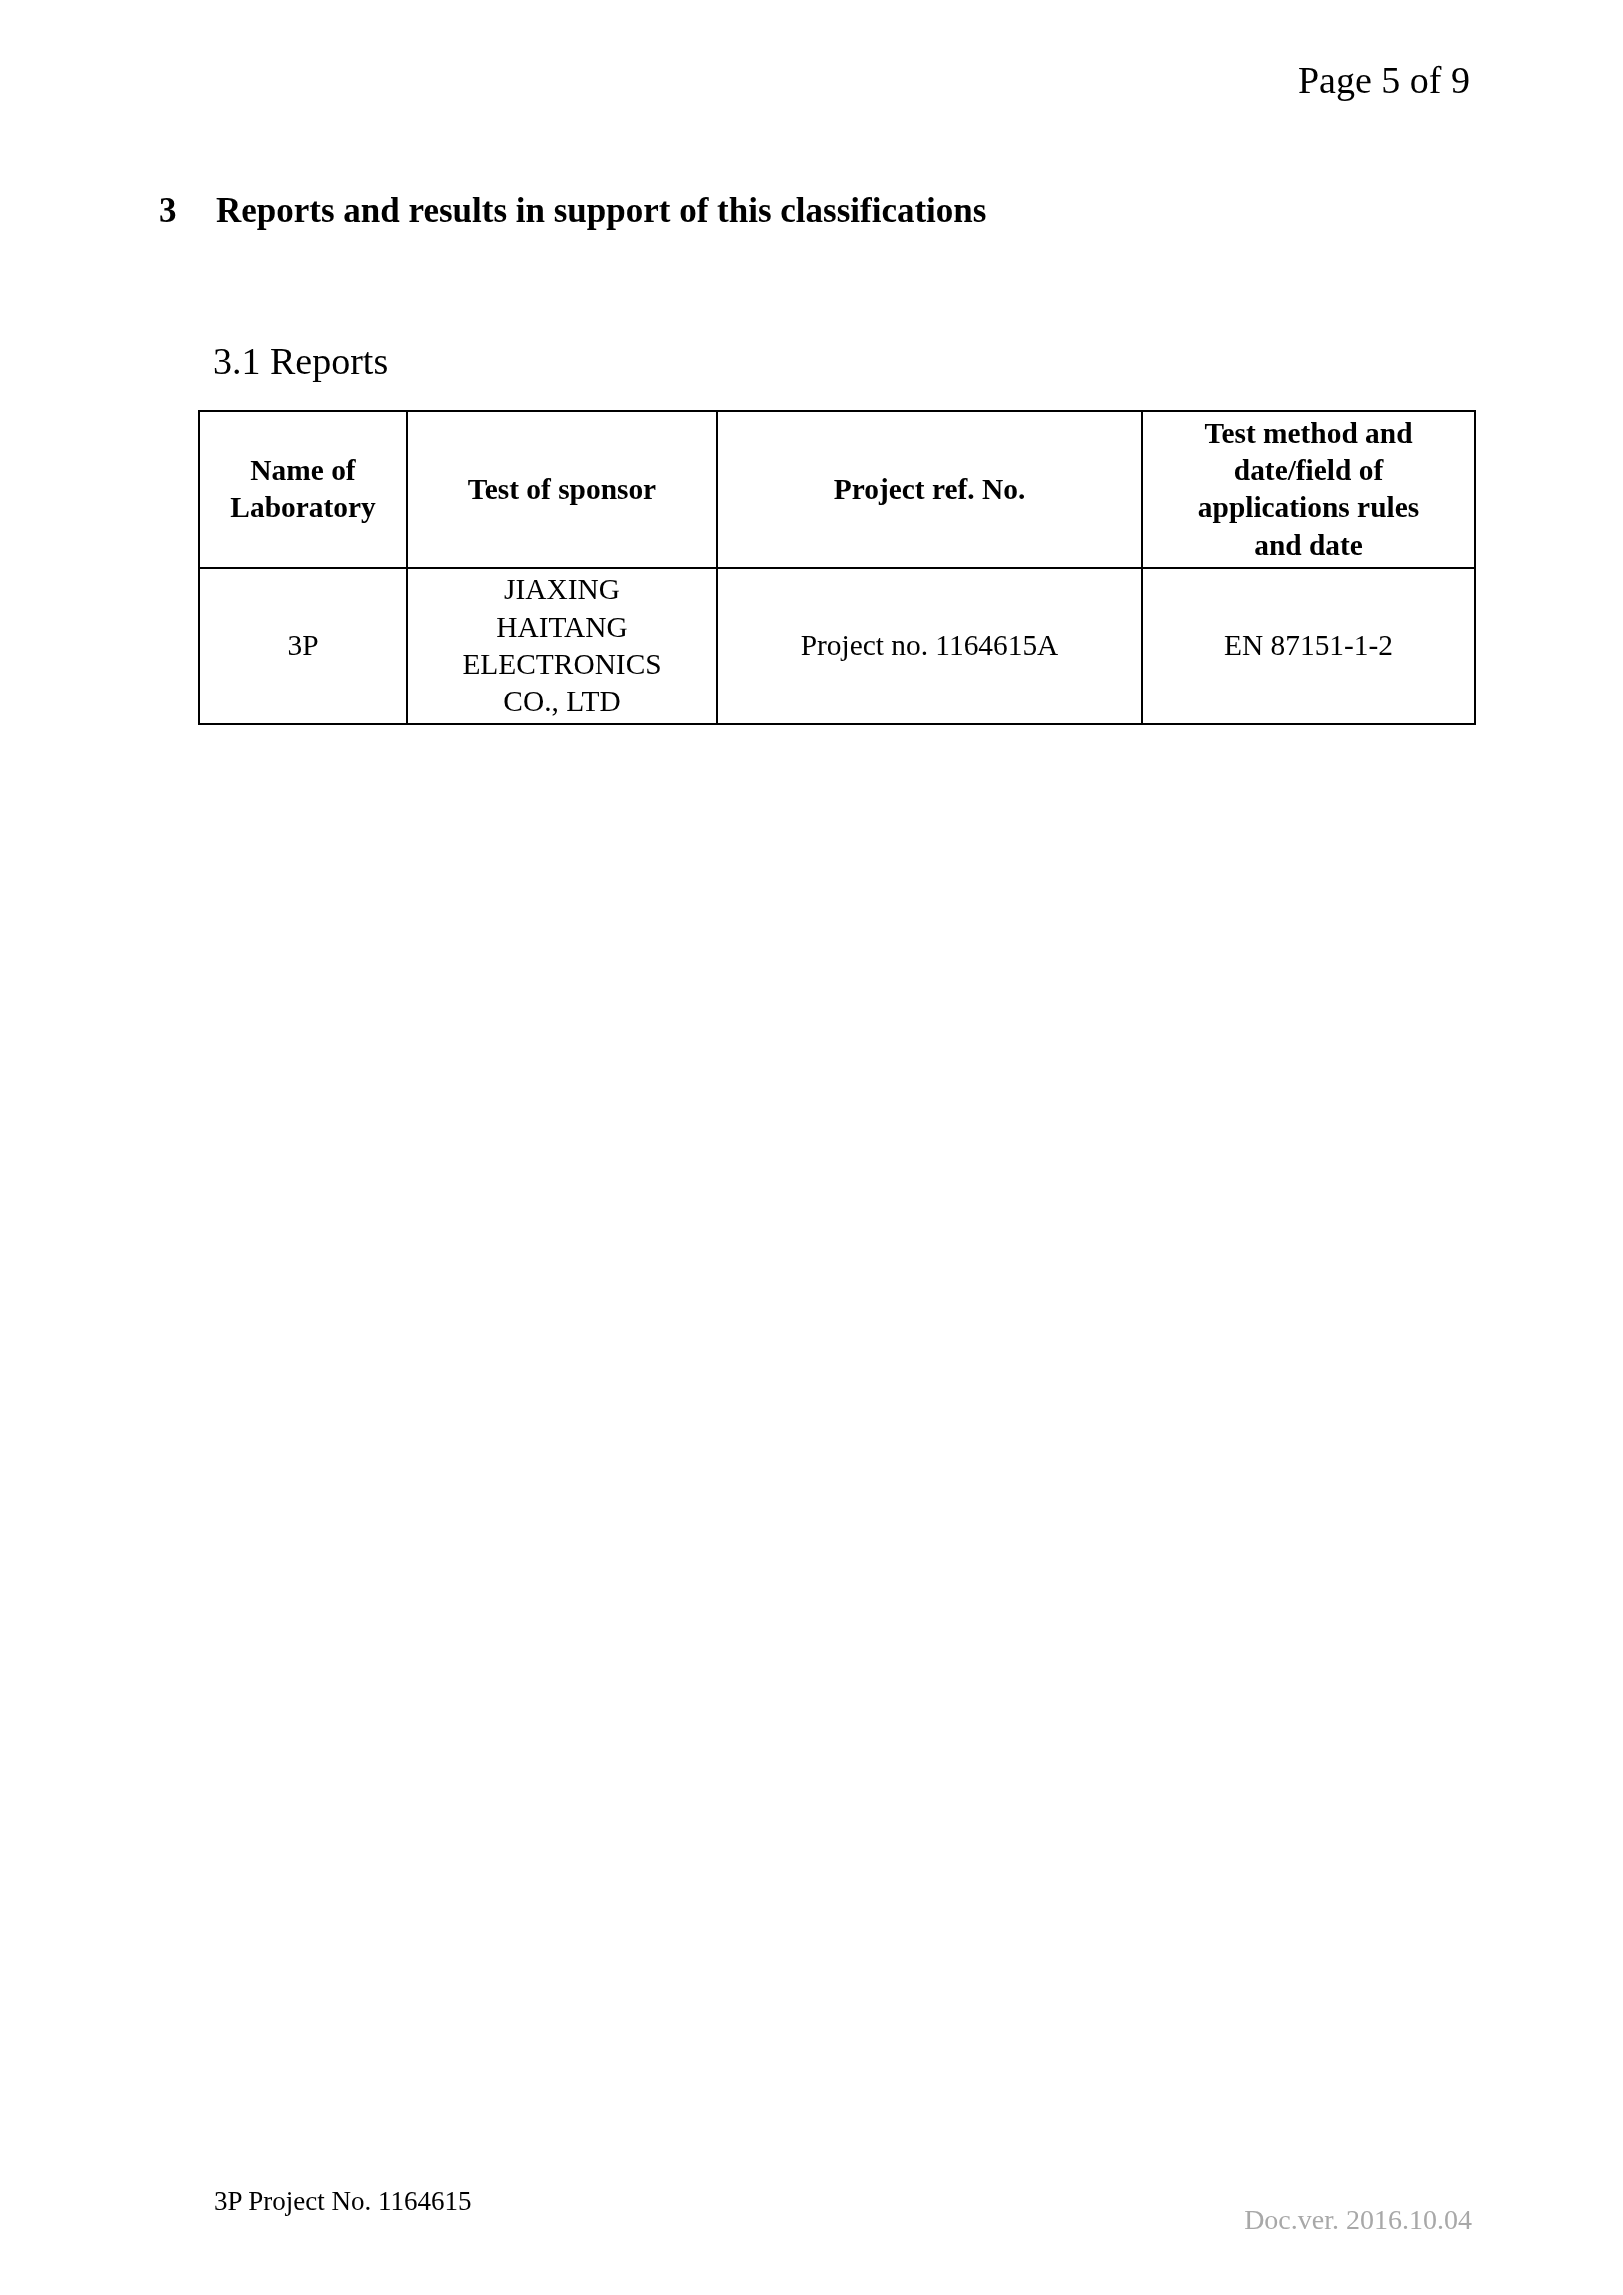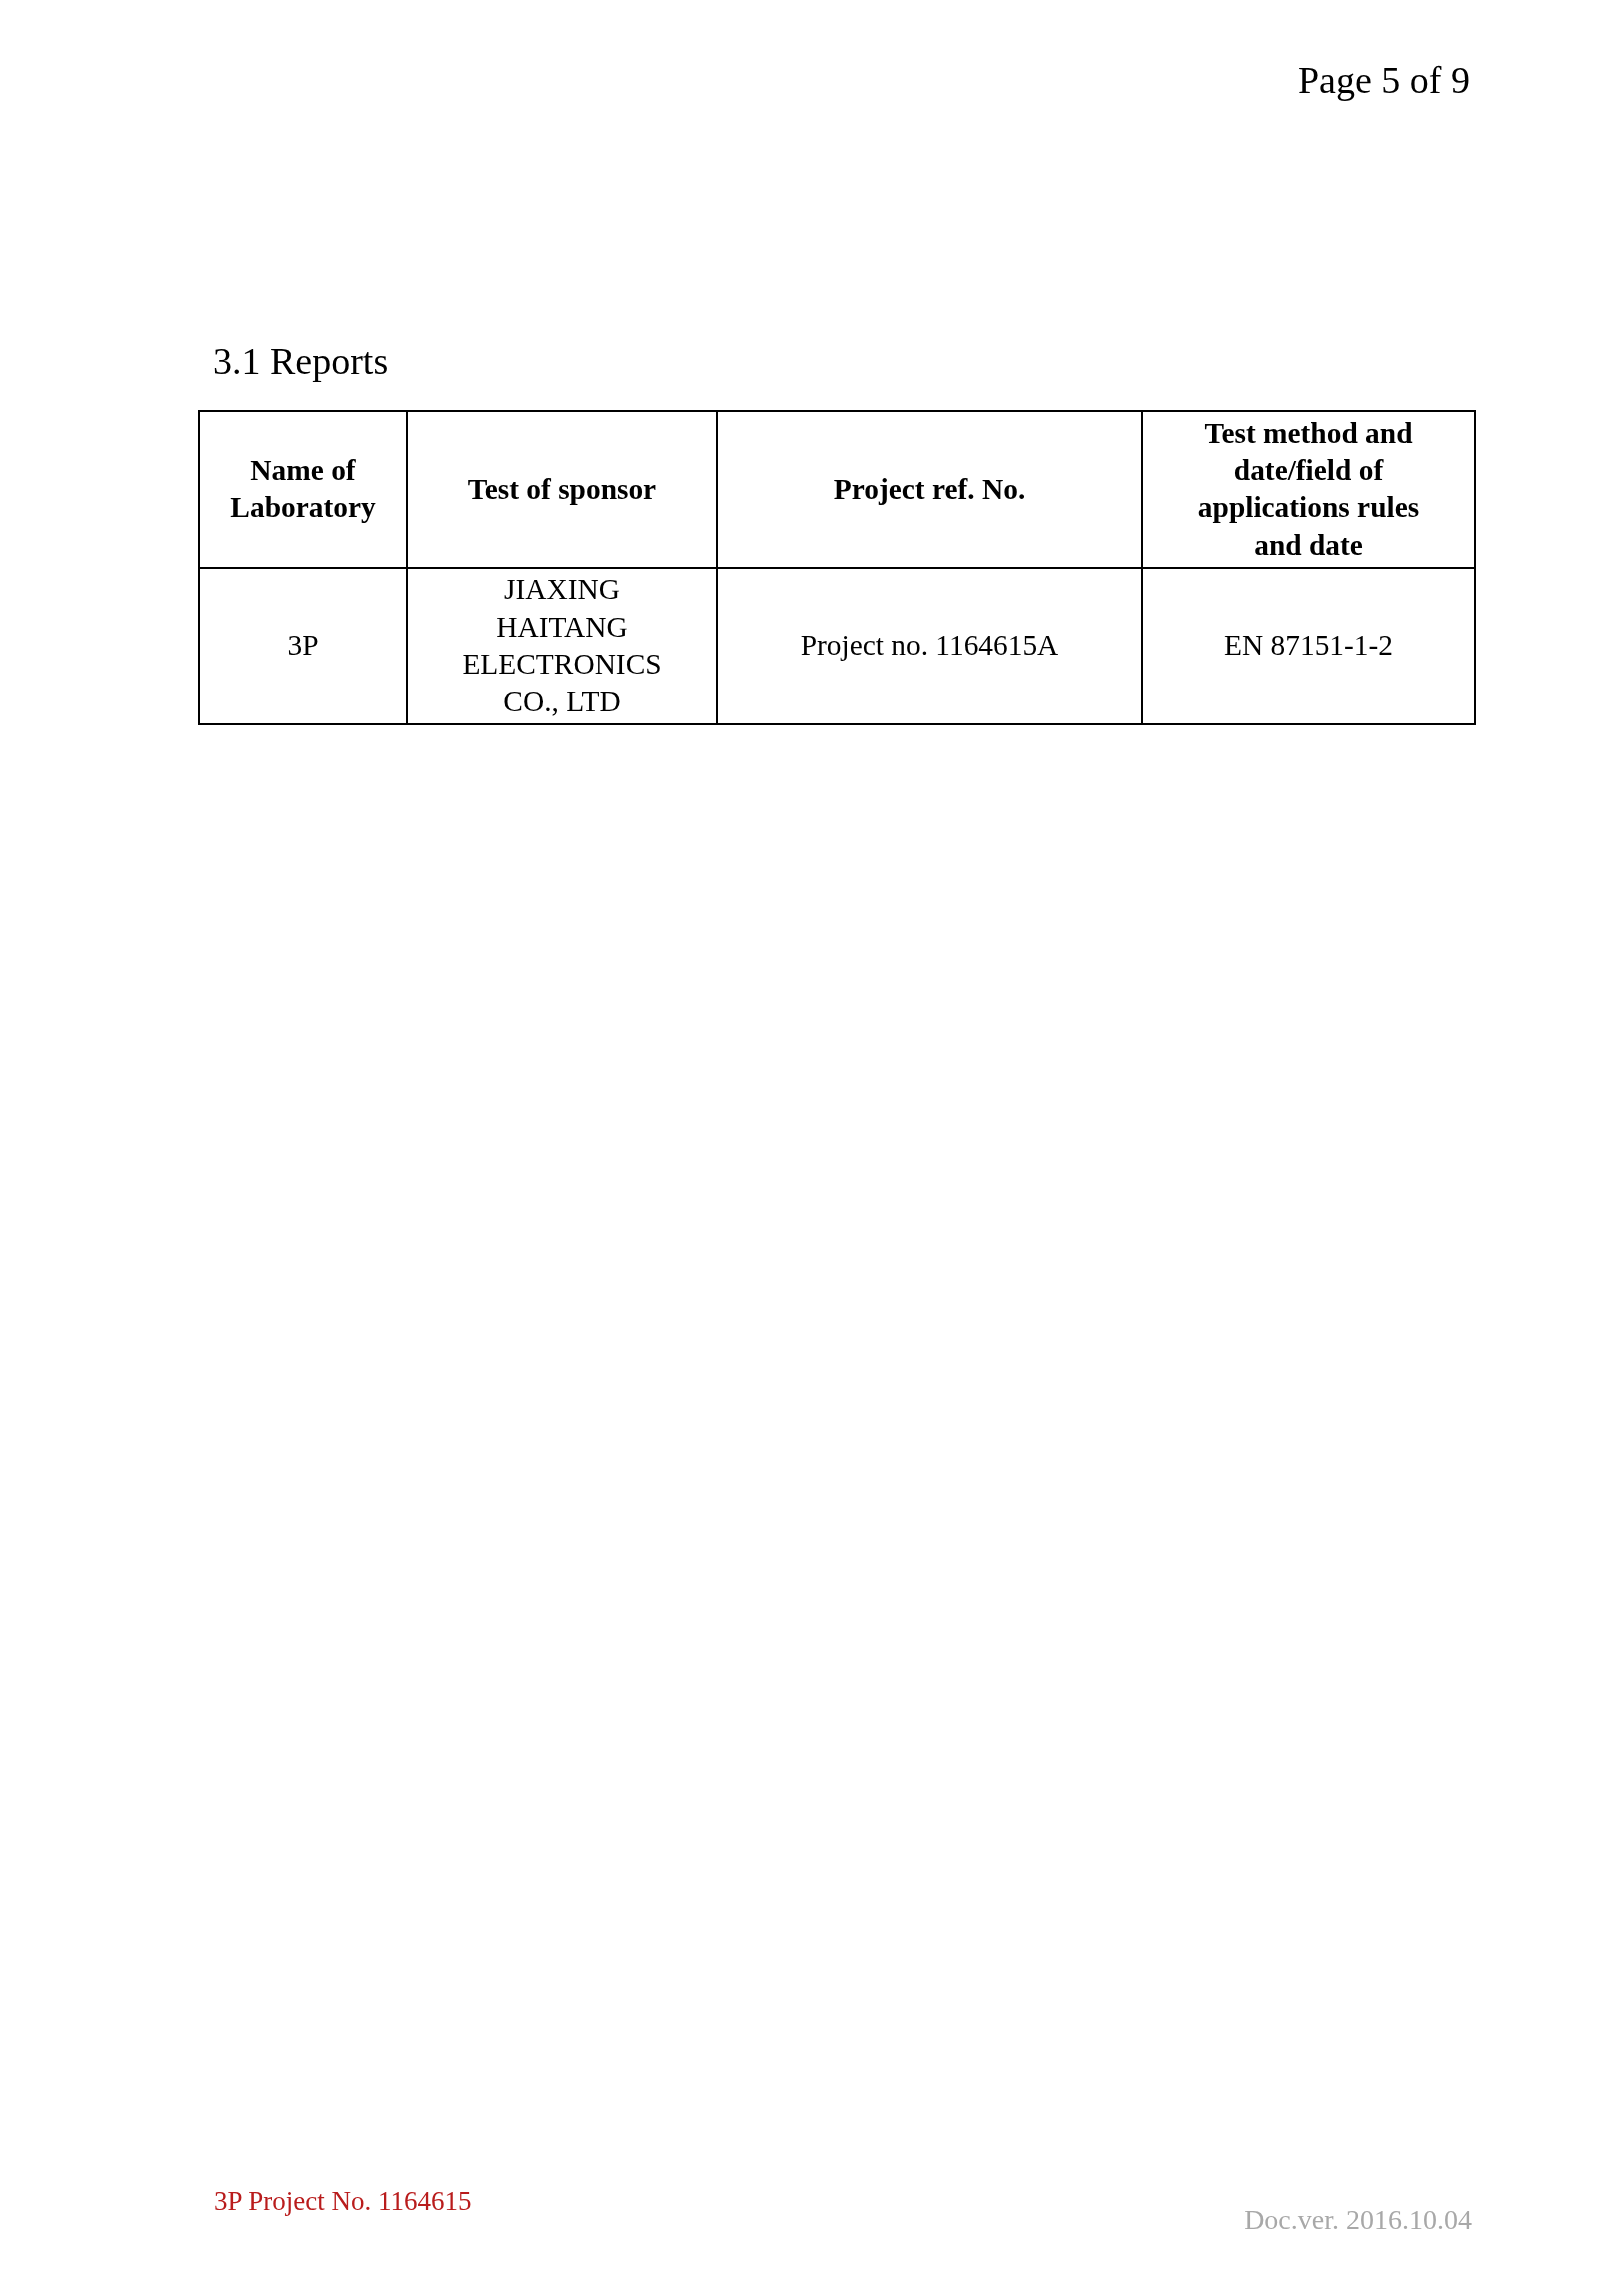--- a/index.html
+++ b/index.html
@@ -85,20 +85,23 @@
     white-space: nowrap;
   }
 </style>
 </head>
 <body>
 
 <div class="page">
 
   <div class="page-number">Page 5 of 9</div>
 
+  <div class="heading">
+    <span class="heading-number">3</span><span>Reports and results in support of this classifications</span>
+  </div>
 
   <div class="subheading">3.1 Reports</div>
 
   <table class="reports-table">
     <colgroup>
       <col class="c1">
         <col class="c2">
         <col class="c3">
         <col class="c4">
     </colgroup>
@@ -120,18 +123,18 @@
         <td>JIAXING
 HAITANG
 ELECTRONICS
 CO., LTD</td>
         <td>Project no. 1164615A</td>
         <td>EN 87151-1-2</td>
       </tr>
     </tbody>
   </table>
 
-  <div class="footer-left" style="color: #b91c1c; text-align: right;">3P Project No. 1164615</div>
+  <div class="footer-left" style="color: #000000; text-align: right;">3P Project No. 1164615</div>
 
   <div class="footer-right" style="color: rgb(168, 168, 168); margin-top: 20px;">Doc.ver. 2016.10.04</div>
 
 </div>
 
 
 </body></html>

